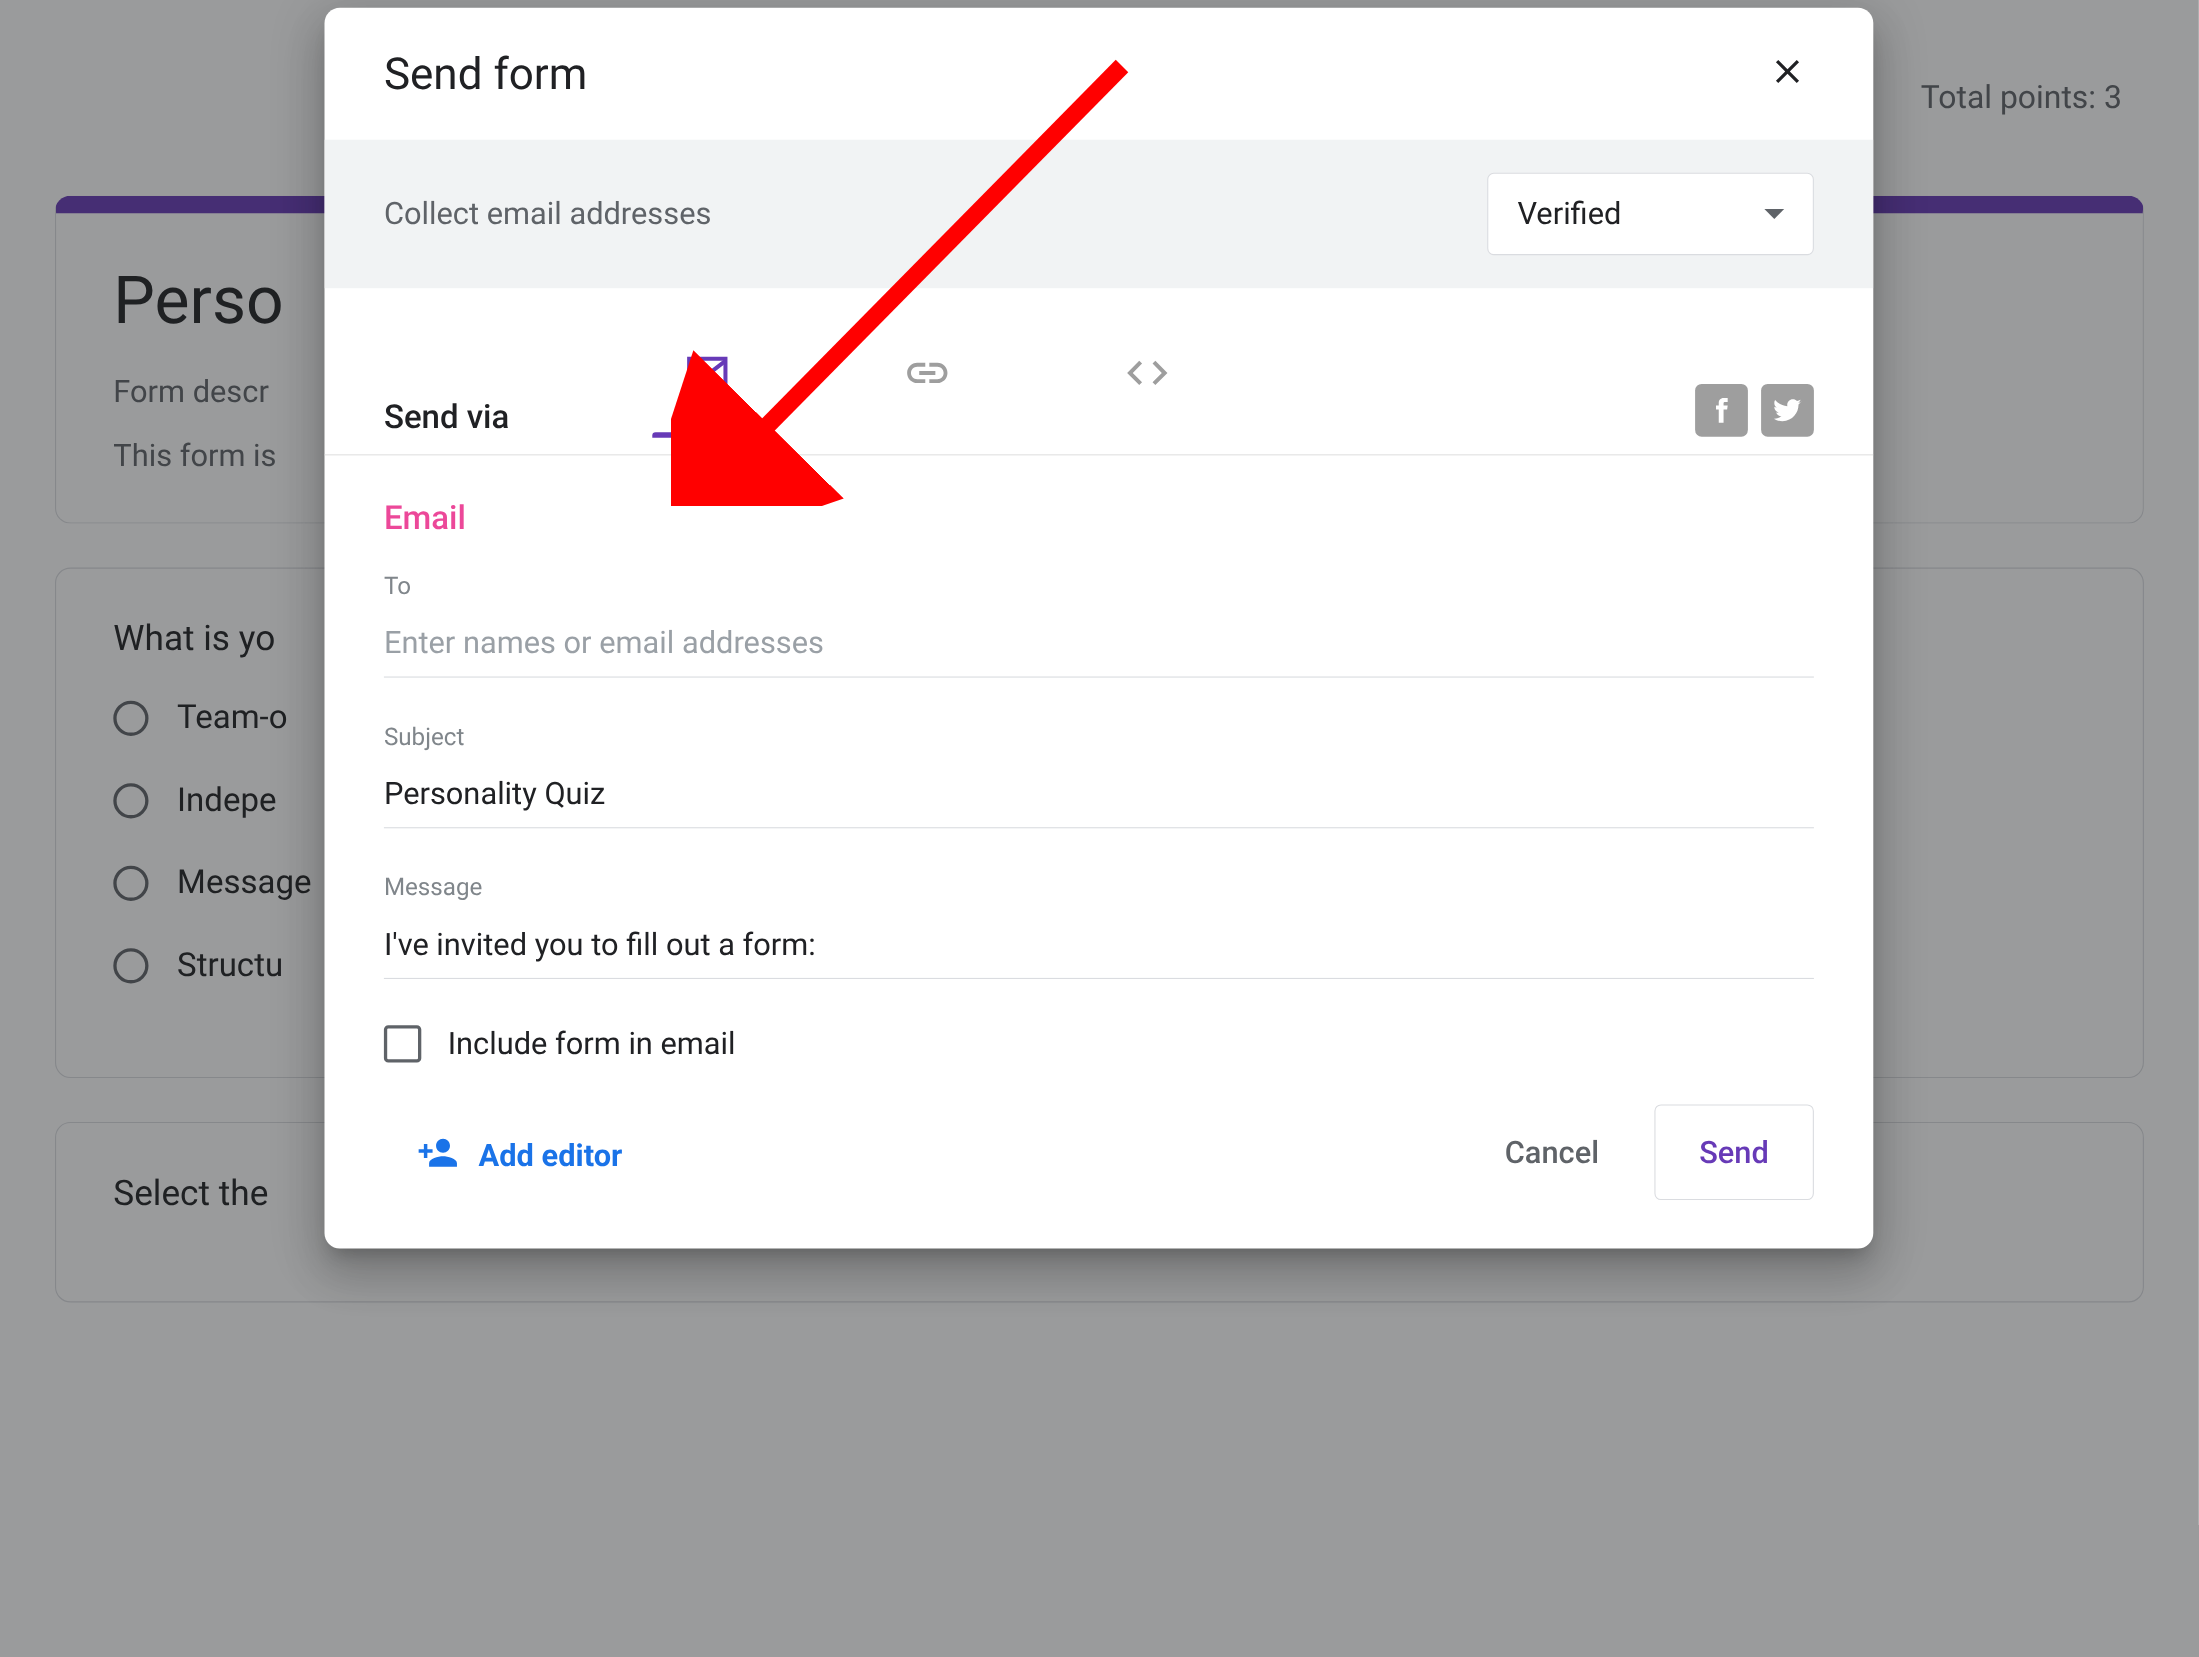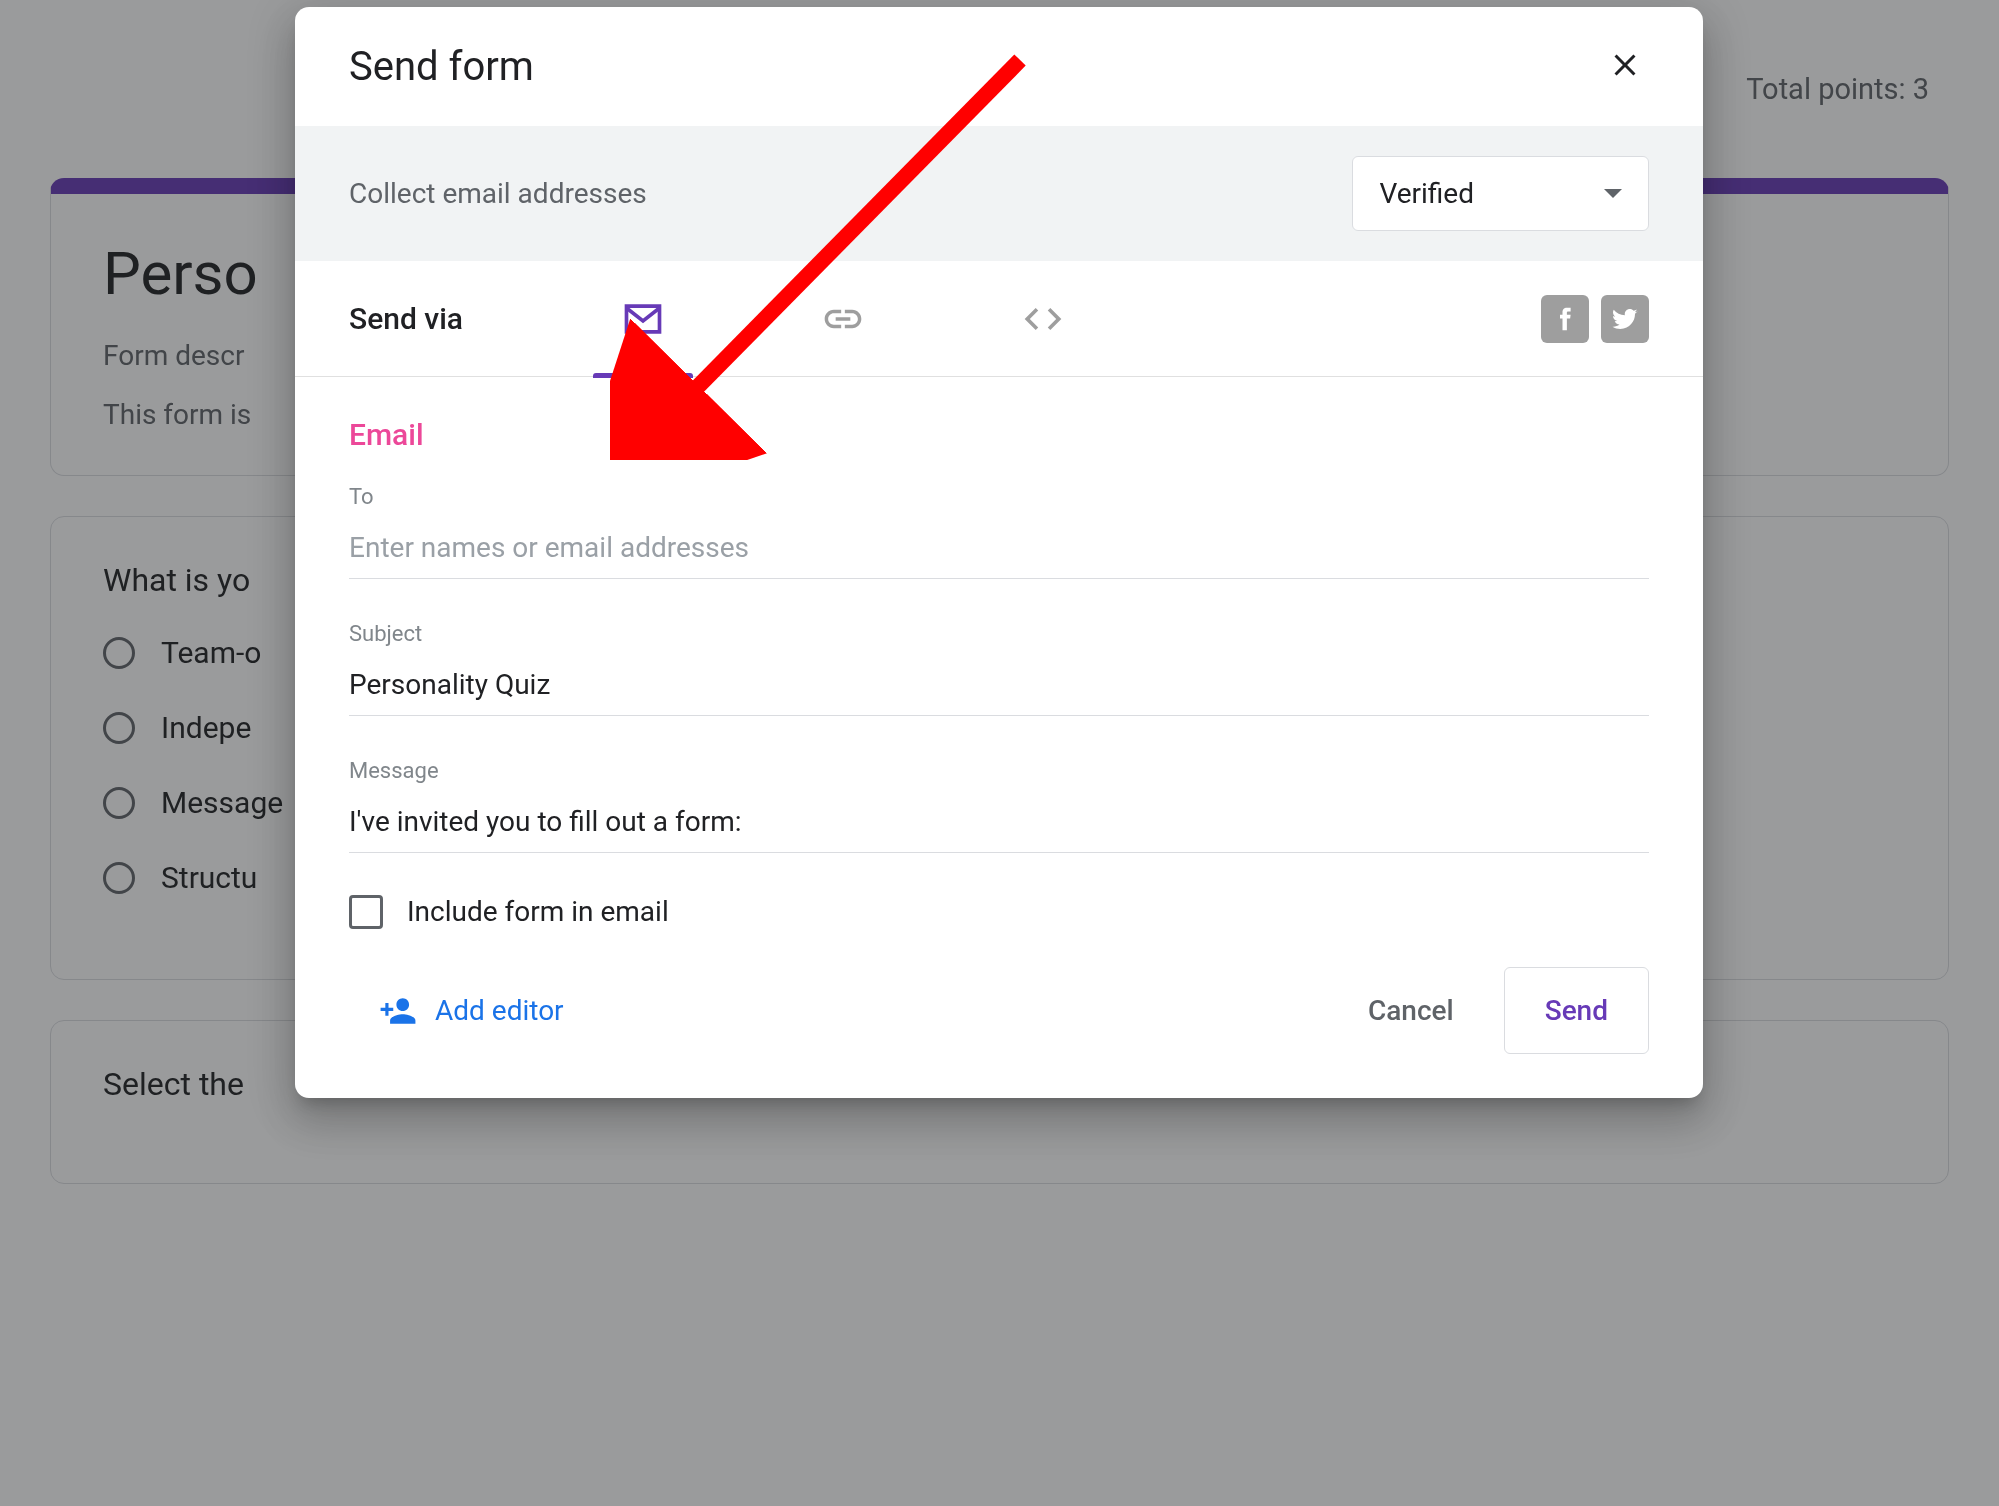--- a/index.html
+++ b/index.html
@@ -29,21 +29,21 @@
 .modal-title{font-size:40px;color:#202124}
 .close-btn{background:none;border:none;cursor:pointer;padding:6px}
 .close-btn svg{width:36px;height:36px}
 
 .collect-row{background:#f1f3f4;padding:30px 54px;display:flex;justify-content:space-between;align-items:center}
 .collect-label{font-size:28px;color:#5f6368}
 .select{background:#fff;border:1px solid #dadce0;border-radius:6px;padding:20px 26px;display:flex;align-items:center;gap:130px;cursor:pointer}
 .select-value{font-size:28px;color:#202124}
 .select .chev{width:0;height:0;border-left:9px solid transparent;border-right:9px solid transparent;border-top:9px solid #5f6368}
 
-.via-row{display:flex;align-items:center;padding:0 54px;border-bottom:1px solid #e0e0e0;height:116px}
+.via-row{display:flex;align-items:flex-end;padding:16px 54px;border-bottom:1px solid #e0e0e0;height:152px}
 .via-label{font-size:30px;color:#202124;font-weight:500;margin-right:80px}
 .tabs{display:flex}
 .tab{width:200px;height:116px;display:flex;align-items:center;justify-content:center;cursor:pointer;position:relative}
 .tab.active{color:#673ab7}
 .tab.active::after{content:'';position:absolute;bottom:-1px;left:50%;transform:translateX(-50%);width:100px;height:5px;background:#673ab7;border-radius:3px 3px 0 0}
 .tab svg{width:44px;height:44px}
 .spacer{flex:1}
 .social{display:flex;gap:12px}
 .social-btn{width:48px;height:48px;background:#9e9e9e;border-radius:6px;display:flex;align-items:center;justify-content:center;cursor:pointer}
 .social-btn svg{width:30px;height:30px;fill:#fff}
@@ -52,21 +52,21 @@
 .section-title{font-size:30px;font-weight:500;color:#ec4899;margin-bottom:32px}
 .field{margin-bottom:42px}
 .field-label{font-size:22px;color:#80868b;margin-bottom:14px}
 .field-input{width:100%;border:none;border-bottom:1px solid #dadce0;font-size:28px;padding:8px 0 14px 0;outline:none;color:#202124;background:transparent}
 .field-input::placeholder{color:#9aa0a6}
 .chk-row{display:flex;align-items:flex-start;gap:24px;margin-top:10px}
 .chk-box{width:34px;height:34px;border:3px solid #5f6368;border-radius:4px}
 .chk-label{font-size:28px;color:#202124}
 
 .actions{display:flex;align-items:center;padding:28px 54px 44px 54px}
-.add-ed{display:flex;align-items:center;gap:18px;color:#1a73e8;font-size:28px;font-weight:400;cursor:pointer;margin-left:30px}
+.add-ed{display:flex;align-items:flex-end;gap:18px;color:#1a73e8;font-size:28px;font-weight:700;cursor:pointer;margin-left:30px}
 .add-ed svg{width:38px;height:38px}
 .actions .spacer{flex:1}
 .btn-txt{background:none;border:none;font-size:28px;color:#5f6368;padding:14px 26px;cursor:pointer;font-weight:500}
 .btn-outline{background:#fff;border:1px solid #dadce0;border-radius:6px;font-size:28px;color:#673ab7;padding:26px 40px;cursor:pointer;font-weight:500;margin-left:24px}
 
 
 .arrow{position:absolute;left:610px;top:40px;pointer-events:none}
 </style>
 </head>
 <body>

